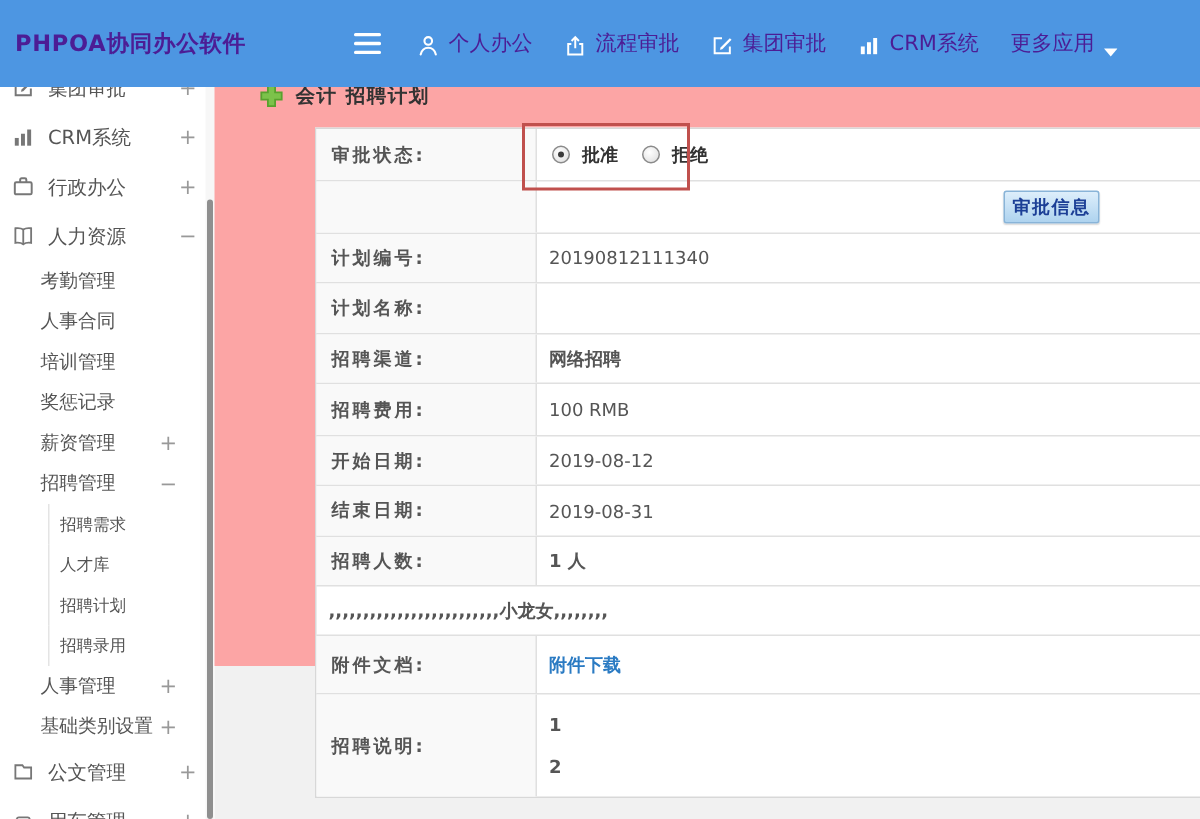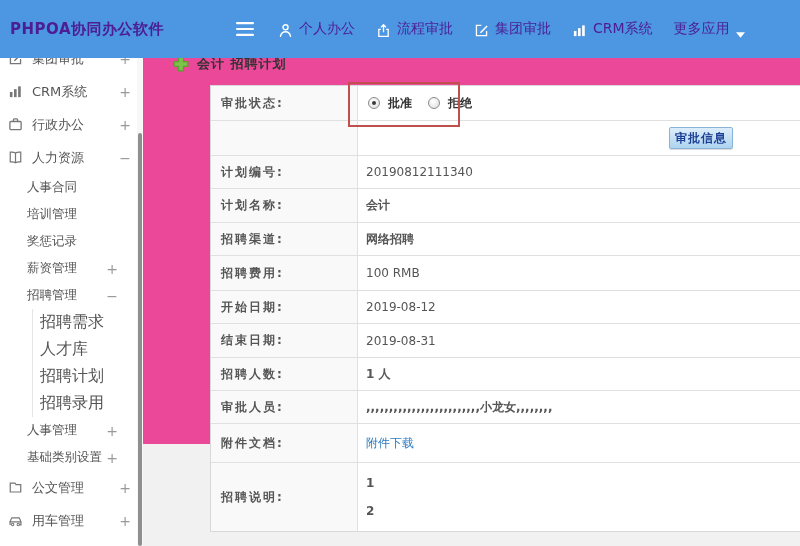--- a/index.html
+++ b/index.html
@@ -19,24 +19,24 @@
   .sb-track { position:absolute; top:0; right:0; width:6px; height:100%; background:#f7f7f7; }
   .sb-thumb { position:absolute; top:91px; right:1px; width:4px; height:413px; background:#8f8f8f; border-radius:2px; }
   .sb-item { display:flex; align-items:center; color:#555; cursor:pointer; position:relative; }
   .sb-item .icn { display:flex; align-items:center; color:#777; margin-right:9px; }
   .sb-item .lbl { white-space:nowrap; }
   .sb-item .toggle { margin-left:auto; color:#999; font-size:14px; }
   .lv1 { height:33px; padding-left:8px; font-size:13px; }
   .lv1 .toggle { margin-right:12px; }
   .lv2 { height:27px; padding-left:27px; font-size:12.5px; }
   .lv2 .toggle { margin-right:25px; }
-  .lv3 { height:27px; padding-left:40px; font-size:16px; }
+  .lv3 { height:27px; padding-left:40px; font-size:11px; }
   .lv3::before { content:""; position:absolute; left:32px; top:0; bottom:0; border-left:1px solid #e4e4e4; }
   
-  .main { position:absolute; left:143px; top:42px; width:657px; height:402px; background:#ec4899; }
+  .main { position:absolute; left:143px; top:42px; width:657px; height:402px; background:#fca5a5; }
   .page-header { position:absolute; left:30px; top:13px; display:flex; align-items:center; gap:8px; }
   .page-title { font-size:13px; font-weight:bold; color:#333; letter-spacing:1px; }
   .form-table { position:absolute; left:67px; top:43px; right:-2px;
     background:#fff; border:1px solid #d8d8d8; }
   .frow { display:flex; border-bottom:1px solid #e0e0e0; }
   .frow:last-child { border-bottom:none; }
   .cell-label { flex:0 0 147px; background:#f9f9f9; border-right:1px solid #e0e0e0;
     display:flex; align-items:center; padding-left:10px;
     font-size:12px; font-weight:bold; color:#555; letter-spacing:2px; }
   .cell-value { flex:1; display:flex; align-items:center; padding-left:8px;
@@ -52,21 +52,21 @@
   .radio { width:12px; height:12px; border-radius:50%; border:1px solid #8a8a8a;
     background:radial-gradient(circle at 40% 35%, #ffffff, #dcdcdc); position:relative; flex:0 0 auto; }
   .radio.checked::after { content:""; position:absolute; left:3px; top:3px; width:4px; height:4px;
     border-radius:50%; background:#3b3b3b; }
   .approve-btn { width:64px; height:22px; border:1px solid #89b4d8; border-radius:2px;
     background:linear-gradient(#ddeefb,#aed3ef); color:#1c3f96; font-weight:bold;
     font-size:12px; letter-spacing:1px; cursor:pointer; box-shadow:0 1px 1px rgba(0,0,0,.15);
     font-family:"DejaVu Sans","Liberation Sans",sans-serif; }
   .red-box { position:absolute; left:205px; top:40px; width:112px; height:45px;
     border:2px solid #c0504d; z-index:4; pointer-events:none; }
-  .link { color:#2b7bc3; font-weight:normal; text-decoration:none; cursor:pointer; }
+  .link { color:#2b7bc3; font-weight:bold; text-decoration:none; cursor:pointer; }
 </style>
 </head>
 <body>
 
 <div class="topbar">
   <div class="logo">PHPOA协同办公软件</div>
   <div class="hamburger">
     <svg width="18" height="14" viewBox="0 0 18 14">
         <rect y="0" width="18" height="2.2" rx="1" fill="#fff"></rect>
         <rect y="5.9" width="18" height="2.2" rx="1" fill="#fff"></rect>
@@ -156,20 +156,23 @@
     </div>
     <div class="sb-item lv1">
       <span class="icn">
         <svg width="15" height="15" viewBox="0 0 16 16">
           <path d="M8 3.2C6.6 2.2 4.6 2 2.4 2.3v10.4c2.2-.3 4.2 0 5.6 1 1.4-1 3.4-1.3 5.6-1V2.3C11.4 2 9.4 2.2 8 3.2z" fill="none" stroke="currentColor" stroke-width="1.3"></path>
           <path d="M8 3.2v10.5" stroke="currentColor" stroke-width="1.3"></path>
         </svg>
       </span>
       <span class="lbl">人力资源</span>
       <span class="toggle">−</span>
+    </div>
+    <div class="sb-item lv2">
+      <span class="lbl">考勤管理</span>
     </div>
     <div class="sb-item lv2">
       <span class="lbl">人事合同</span>
     </div>
     <div class="sb-item lv2">
       <span class="lbl">培训管理</span>
     </div>
     <div class="sb-item lv2">
       <span class="lbl">奖惩记录</span>
     </div>
@@ -256,21 +259,20 @@
         <button class="approve-btn">审批信息</button>
       </div>
     </div>
     <div id="form-rows">
         <div class="frow" style="height: 33px;">
           <div class="cell-label">计划编号:</div>
           <div class="cell-value">20190812111340</div>
         </div>
         <div class="frow" style="height: 34px;">
           <div class="cell-label">计划名称:</div>
-          <div class="cell-value cjk">会计</div>
         </div>
         <div class="frow" style="height: 33px;">
           <div class="cell-label">招聘渠道:</div>
           <div class="cell-value cjk">网络招聘</div>
         </div>
         <div class="frow" style="height: 35px;">
           <div class="cell-label">招聘费用:</div>
           <div class="cell-value">100 RMB</div>
         </div>
         <div class="frow" style="height: 33px;">
@@ -279,21 +281,20 @@
         </div>
         <div class="frow" style="height: 34px;">
           <div class="cell-label">结束日期:</div>
           <div class="cell-value">2019-08-31</div>
         </div>
         <div class="frow" style="height: 33px;">
           <div class="cell-label">招聘人数:</div>
           <div class="cell-value cjk">1 人</div>
         </div>
         <div class="frow" style="height: 33px;">
-          <div class="cell-label">审批人员:</div>
           <div class="cell-value cjk">,,,,,,,,,,,,,,,,,,,,,,,,,小龙女,,,,,,,,</div>
         </div>
         <div class="frow" style="height: 39px;">
           <div class="cell-label">附件文档:</div>
           <div class="cell-value">
             <a class="link">附件下载</a>
           </div>
         </div>
         <div class="frow" style="height: 68px;">
           <div class="cell-label">招聘说明:</div>

